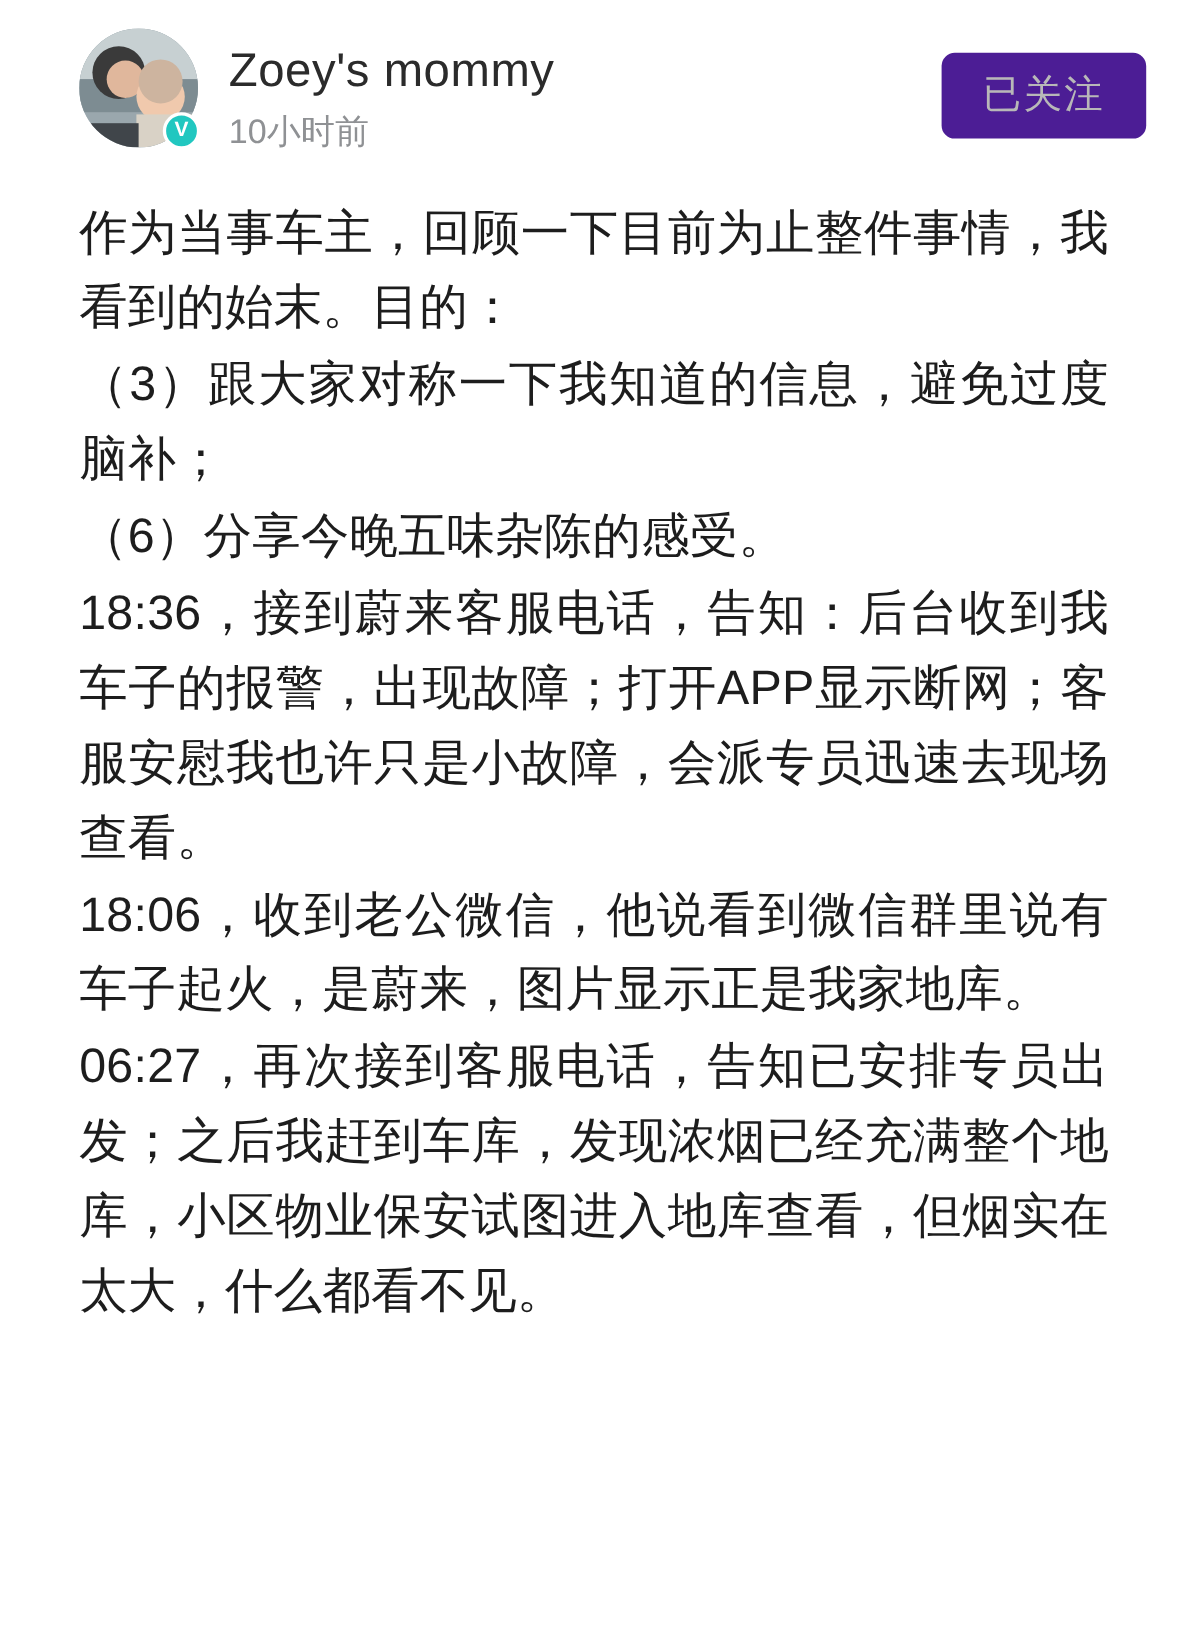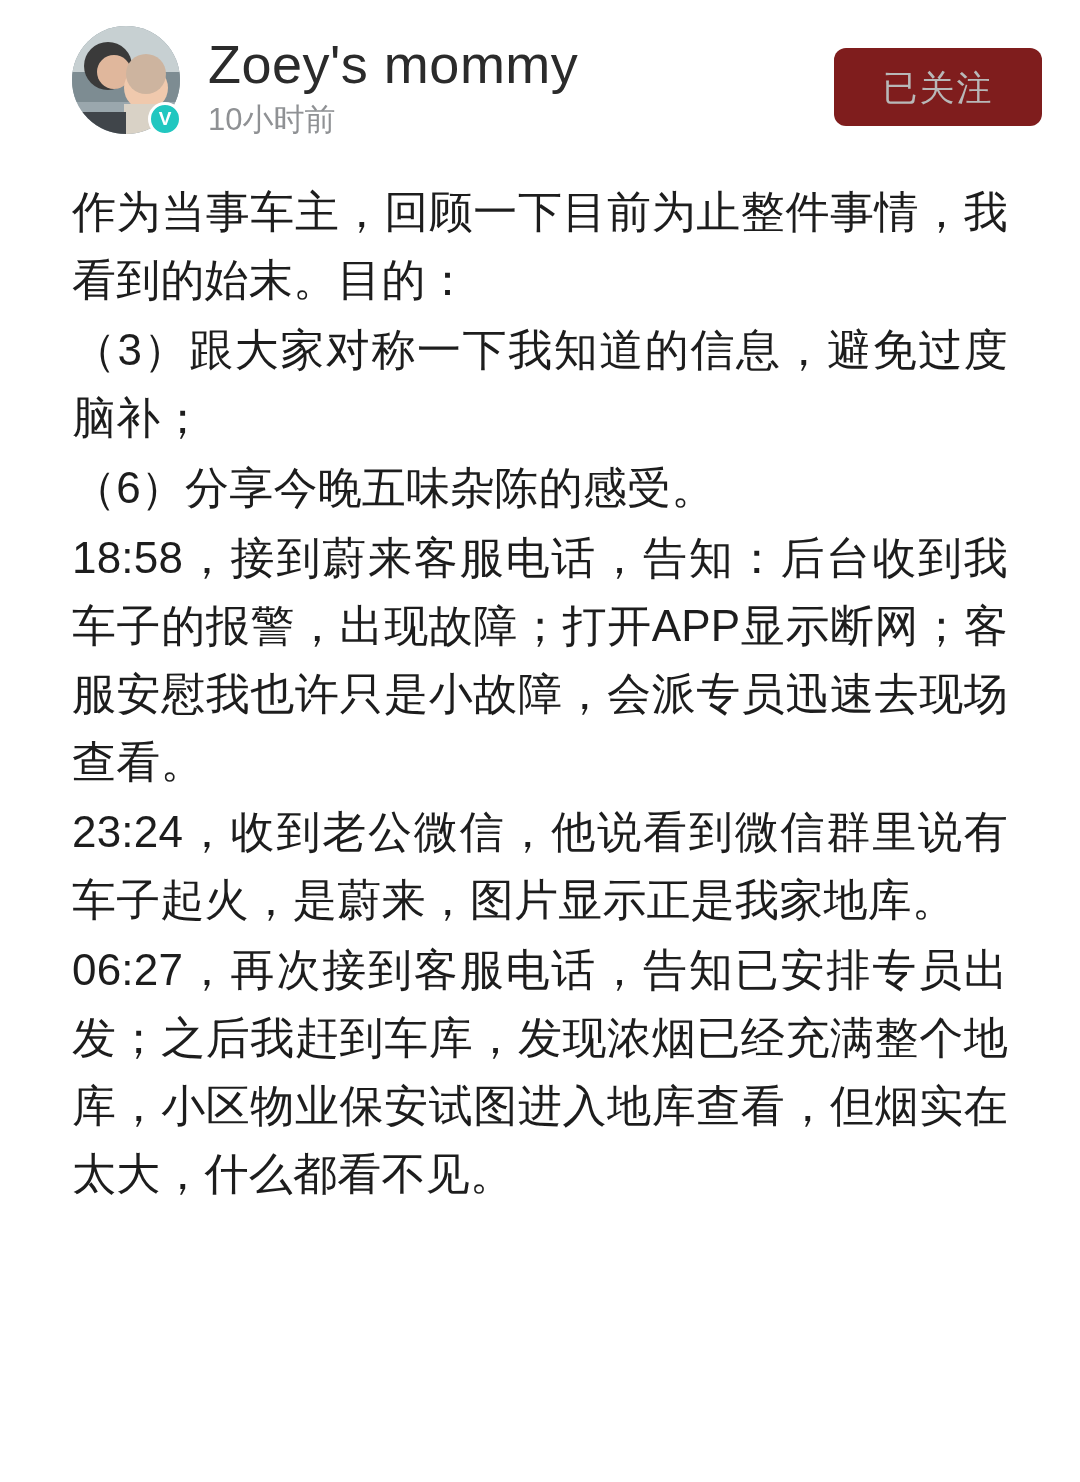--- a/index.html
+++ b/index.html
@@ -58,46 +58,46 @@
     line-height: 28px;
     text-align: center;
     font-weight: bold;
   }
   .name-block {
     margin-left: 28px;
     padding-top: 12px;
     flex: 1 1 auto;
   }
   .username {
-    font-size: 54px;
+    font-size: 43px;
     line-height: 52px;
     color: #2b2b2b;
     font-weight: 400;
     letter-spacing: 0.5px;
   }
   .timestamp {
     margin-top: 10px;
     font-size: 31px;
     line-height: 40px;
     color: #8f9194;
   }
   .follow-btn {
     position: absolute;
     right: 38px;
     top: 22px;
-    width: 208px;
+    width: 186px;
     height: 78px;
     border-radius: 12px;
-    background: #7f1d1d;
+    background: #4c1d95;
     color: #b8b8b8;
     font-size: 35px;
     line-height: 78px;
     text-align: center;
     border: none;
-    font-family: Liberation Sans, sans-serif;
+    font-family: Liberation Mono, monospace;
     letter-spacing: 2px;
   }
   .body {
     padding: 22px 72px 0 72px;
   }
   .para {
     font-size: 44px;
     line-height: 68px;
     color: #1d1d1d;
     margin: 0 0 2px 0;
@@ -135,18 +135,18 @@
       <div class="timestamp">10小时前</div>
     </div>
 
     <button class="follow-btn">已关注</button>
   </div>
 
   <div class="body">
     <p class="para">作为当事车主，回顾一下目前为止整件事情，我看到的始末。目的：</p>
     <p class="para">（3）跟大家对称一下我知道的信息，避免过度脑补；</p>
     <p class="para">（6）分享今晚五味杂陈的感受。</p>
-    <p class="para">18:58，接到蔚来客服电话，告知：后台收到我车子的报警，出现故障；打开APP显示断网；客服安慰我也许只是小故障，会派专员迅速去现场查看。</p>
-    <p class="para">23:24，收到老公微信，他说看到微信群里说有车子起火，是蔚来，图片显示正是我家地库。</p>
+    <p class="para">18:36，接到蔚来客服电话，告知：后台收到我车子的报警，出现故障；打开APP显示断网；客服安慰我也许只是小故障，会派专员迅速去现场查看。</p>
+    <p class="para">18:06，收到老公微信，他说看到微信群里说有车子起火，是蔚来，图片显示正是我家地库。</p>
     <p class="para">06:27，再次接到客服电话，告知已安排专员出发；之后我赶到车库，发现浓烟已经充满整个地库，小区物业保安试图进入地库查看，但烟实在太大，什么都看不见。</p>
   </div>
 
 </div>
 
 </body></html>

